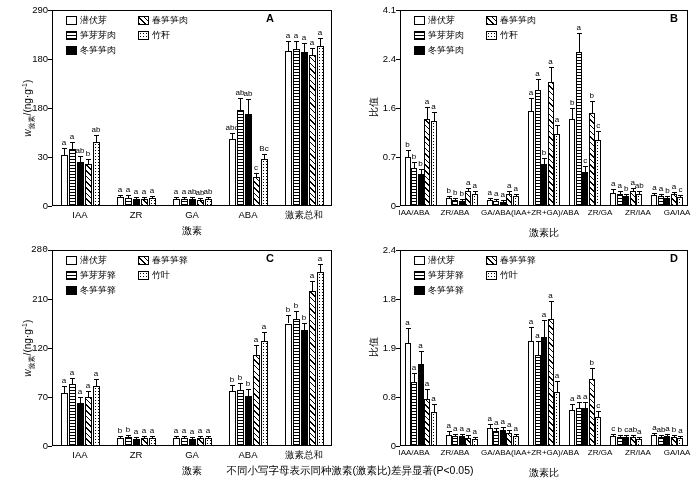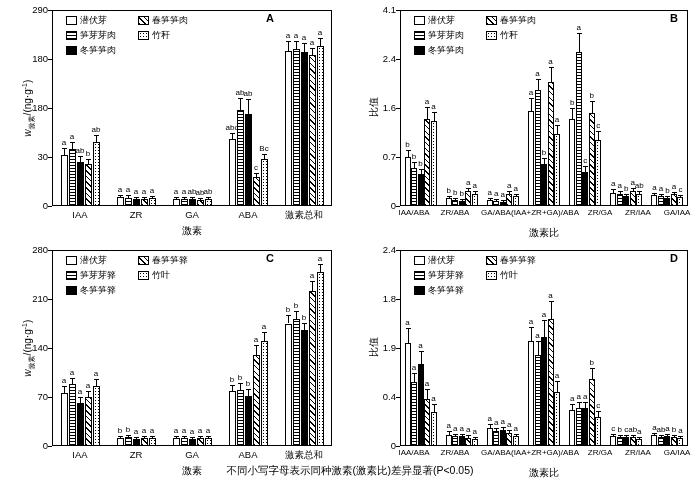--- a/index.html
+++ b/index.html
@@ -399,23 +399,23 @@
 
 <div class="panel" style="left:0;top:240px;width:350px;height:242px;">
   <div class="plotbox" style="left:52px;top:10px;width:280px;height:196px;"></div>
 
   <div class="ylab-txt" style="left:-26px;top:100px;width:110px;text-align:center;transform:rotate(-90deg);">
     <i style="font-style:italic">w</i><sub style="font-size:7px">激素</sub>/(ng·g<sup style="font-size:7px">-1</sup>)
   </div>
 
   <div class="axis-num" style="left:22px;top:200px;width:26px;">0</div>
   <div class="axis-num" style="left:22px;top:151px;width:26px;">70</div>
-  <div class="axis-num" style="left:22px;top:102px;width:26px;">140</div>
+  <div class="axis-num" style="left:22px;top:102px;width:26px;">120</div>
   <div class="axis-num" style="left:22px;top:53px;width:26px;">210</div>
-  <div class="axis-num" style="left:22px;top:4px;width:26px;">280</div>
+  <div class="axis-num" style="left:22px;top:4px;width:26px;font-family:Liberation Mono, monospace;">280</div>
 
   <div class="tick" style="left:48px;top:206px;width:4px;height:1px;"></div>
   <div class="tick" style="left:48px;top:157px;width:4px;height:1px;"></div>
   <div class="tick" style="left:48px;top:108px;width:4px;height:1px;"></div>
   <div class="tick" style="left:48px;top:59px;width:4px;height:1px;"></div>
   <div class="tick" style="left:48px;top:10px;width:4px;height:1px;"></div>
 
   <div class="plabel" style="left:266px;top:12px;">C</div>
 
   <div class="legend" style="left:66px;top:14px;">
@@ -558,21 +558,21 @@
 
   <div class="xtitle" style="left:52px;top:224px;width:280px;">激素</div>
 </div>
 
 <div class="panel" style="left:350px;top:240px;width:350px;height:242px;">
   <div class="plotbox" style="left:50px;top:10px;width:288px;height:196px;"></div>
 
   <div class="ylab-txt" style="left:-6px;top:100px;width:60px;text-align:center;transform:rotate(-90deg);">比值</div>
 
   <div class="axis-num" style="left:18px;top:200px;width:28px;">0</div>
-  <div class="axis-num" style="left:18px;top:151px;width:28px;">0.4</div>
+  <div class="axis-num" style="left:18px;top:151px;width:28px;">0.8</div>
   <div class="axis-num" style="left:18px;top:102px;width:28px;">1.9</div>
   <div class="axis-num" style="left:18px;top:53px;width:28px;">1.8</div>
   <div class="axis-num" style="left:18px;top:4px;width:28px;">2.4</div>
 
   <div class="tick" style="left:46px;top:206px;width:4px;height:1px;"></div>
   <div class="tick" style="left:46px;top:157px;width:4px;height:1px;"></div>
   <div class="tick" style="left:46px;top:108px;width:4px;height:1px;"></div>
   <div class="tick" style="left:46px;top:59px;width:4px;height:1px;"></div>
   <div class="tick" style="left:46px;top:10px;width:4px;height:1px;"></div>
 

